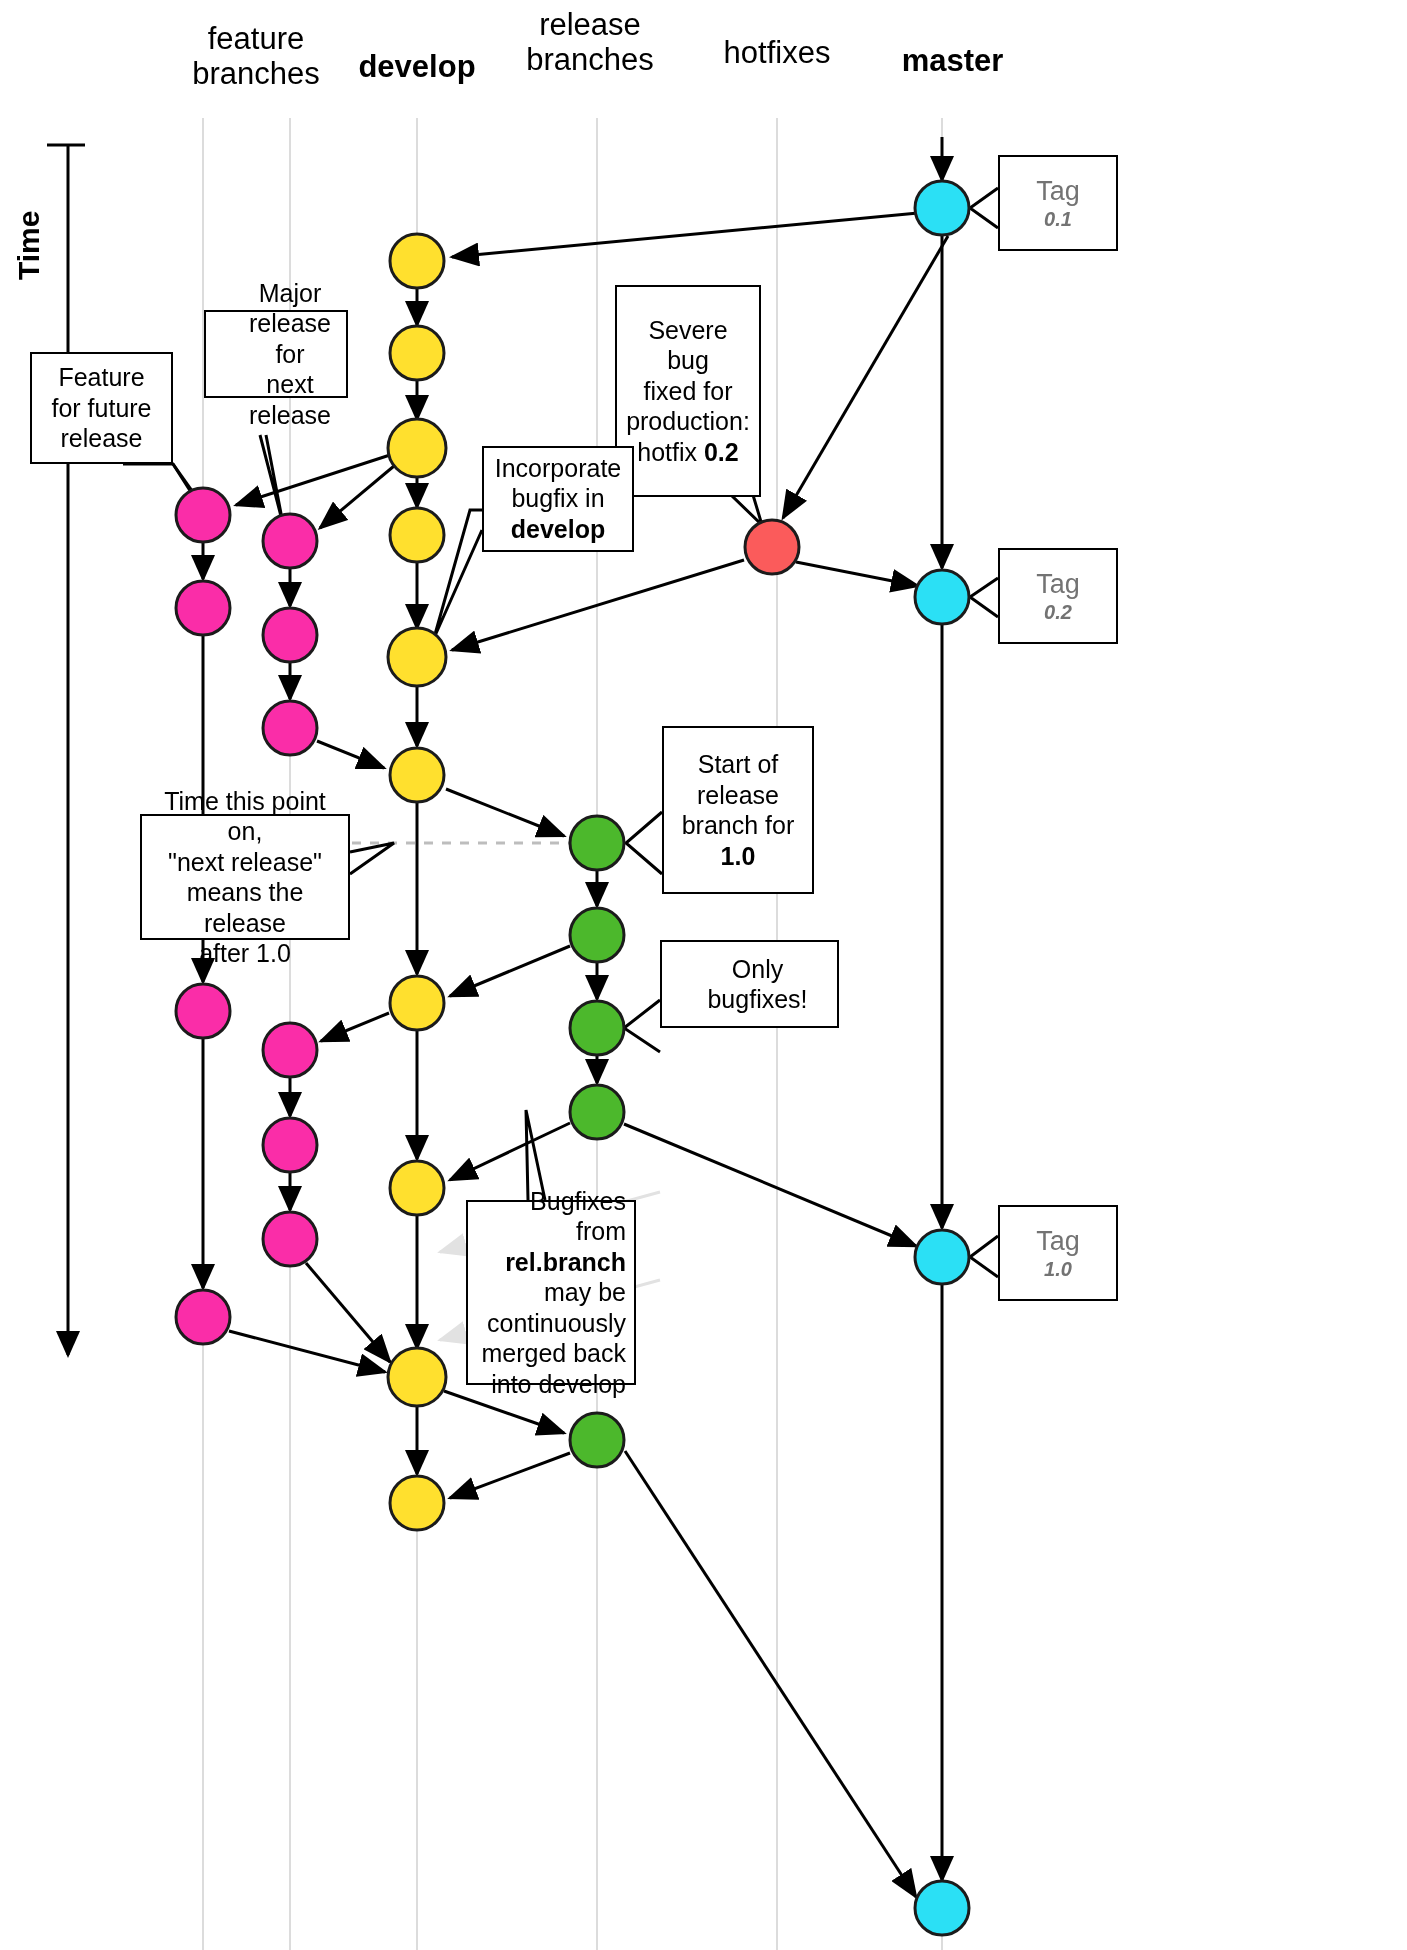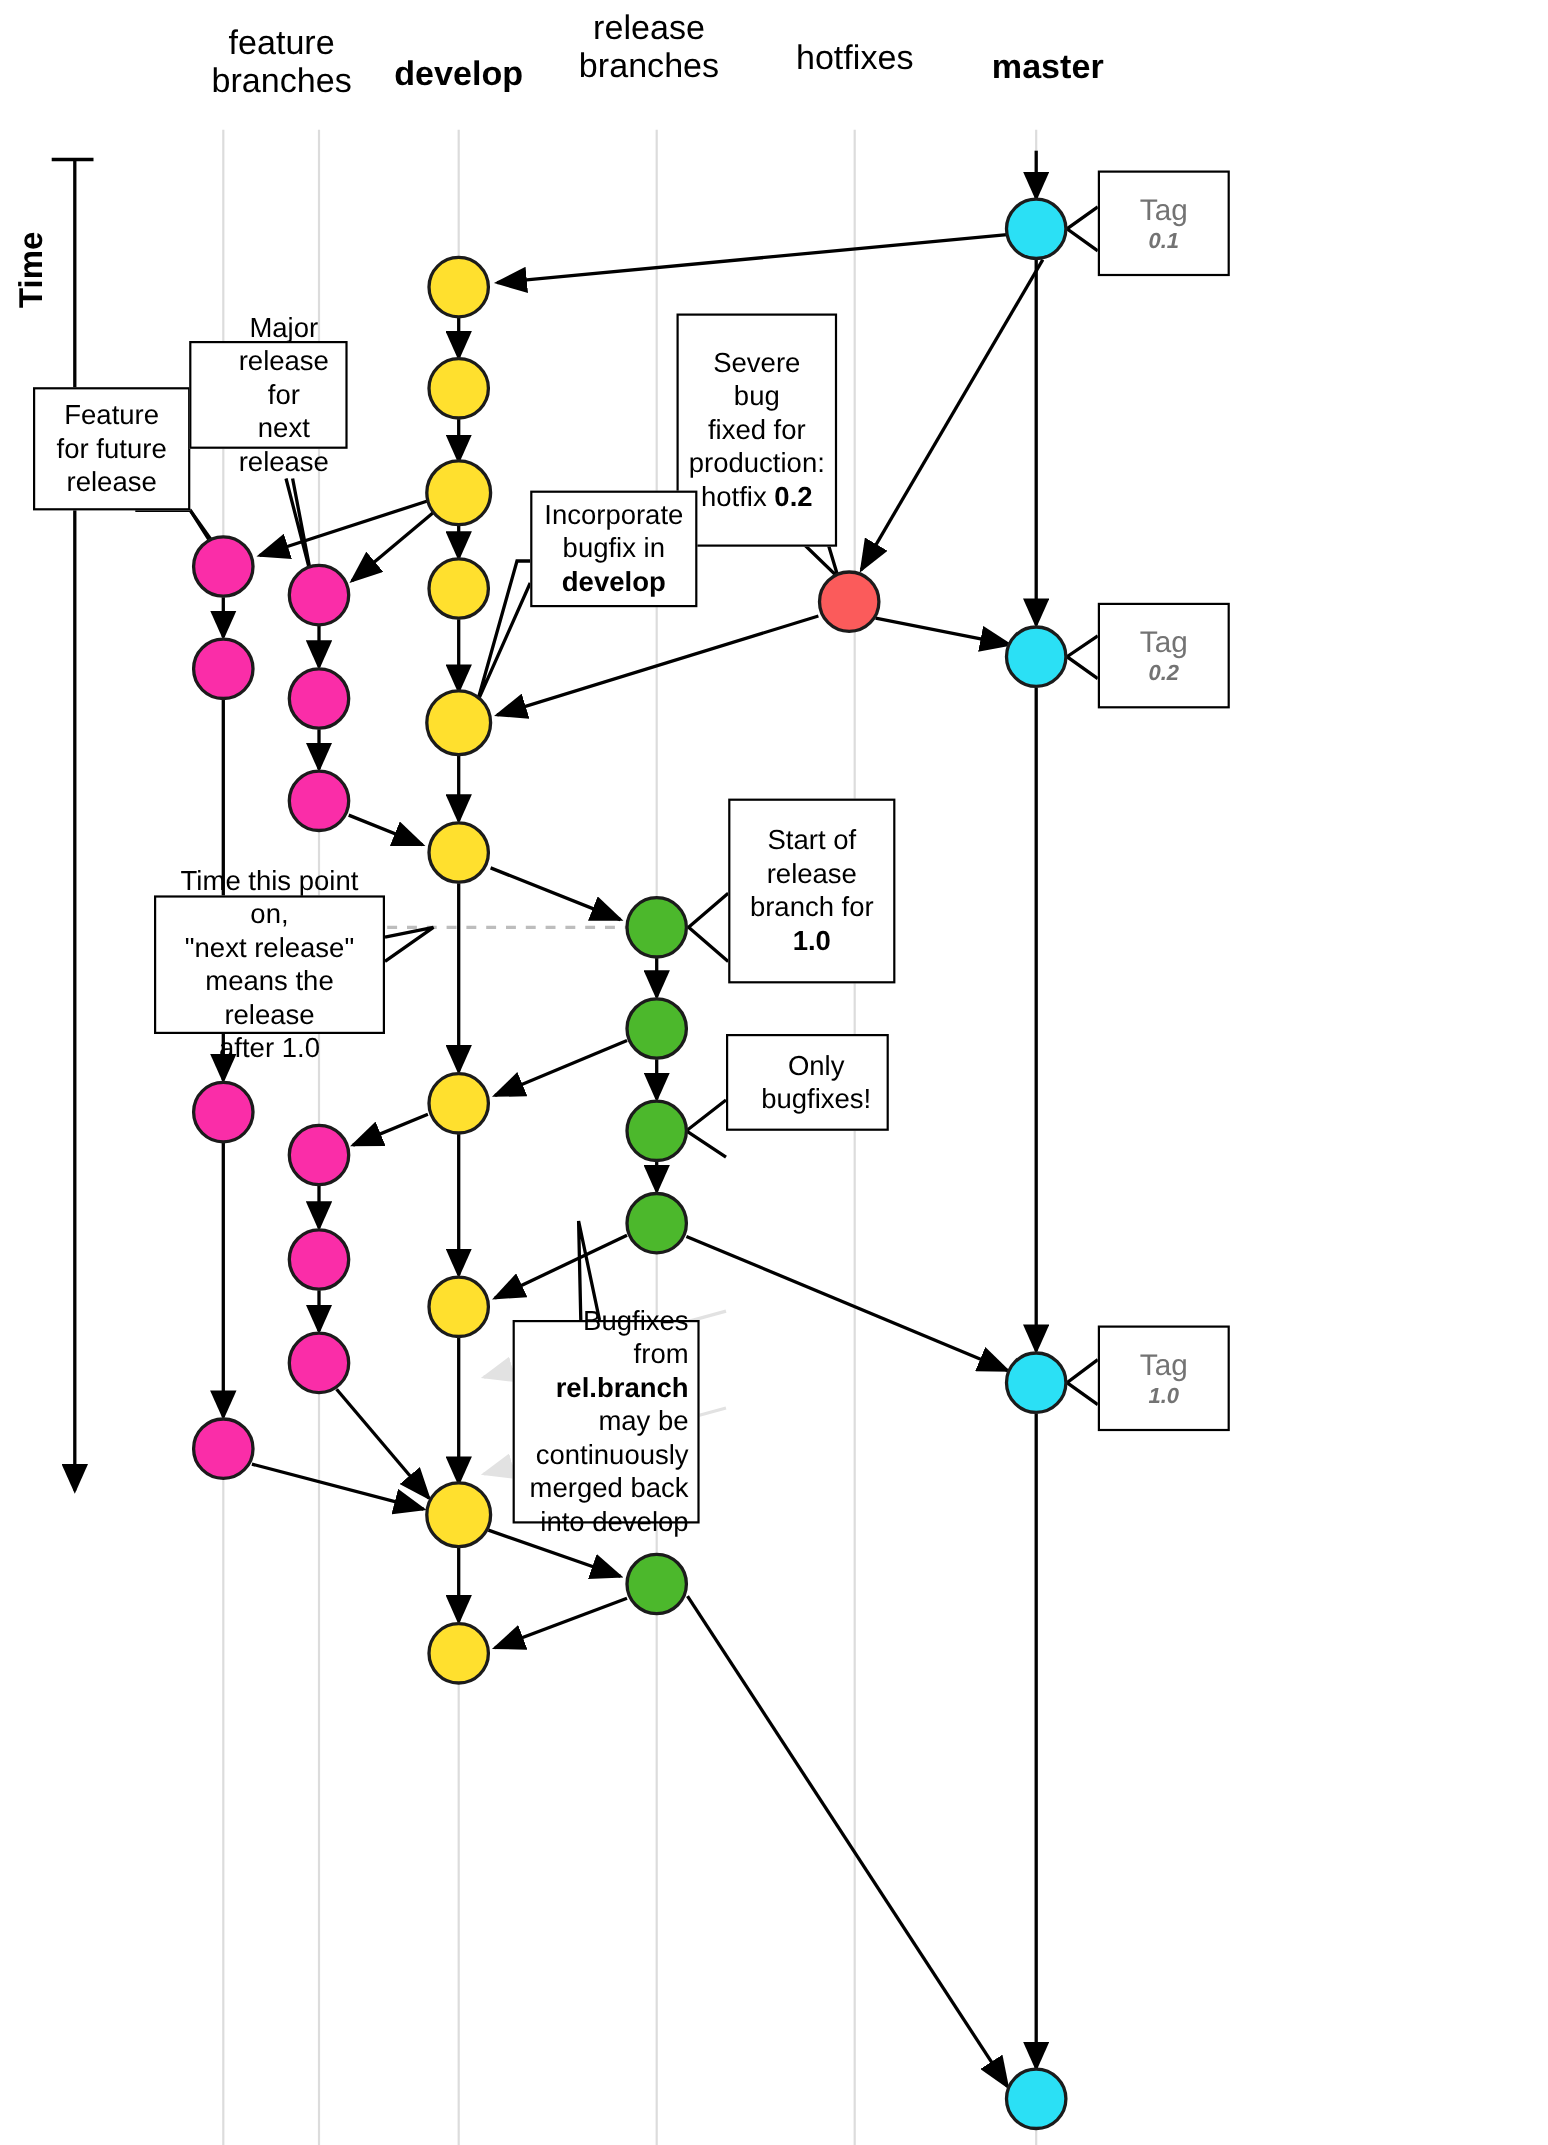--- a/index.html
+++ b/index.html
@@ -229,21 +229,21 @@
   </svg>
 
   <div class="note" style="left:30px;top:352px;width:143px;height:112px;">
     <div>
       <div>Feature</div>
       <div>for future</div>
       <div>release</div>
     </div>
   </div>
 
-  <div class="note" style="left:172px;top:310px;width:144px;height:98px;padding-left:36px;">
+  <div class="note" style="left:204px;top:310px;width:144px;height:88px;padding-left:36px;">
     <div>
       <div>Major</div>
       <div>release for</div>
       <div>next release</div>
     </div>
   </div>
 
   <div class="note" style="left:615px;top:285px;width:146px;height:212px;">
     <div>
       <div>Severe bug</div>
@@ -272,21 +272,21 @@
 
   <div class="note" style="left:140px;top:814px;width:210px;height:126px;">
     <div>
       <div>Time this point on,</div>
       <div>"next release"</div>
       <div>means the release</div>
       <div>after 1.0</div>
     </div>
   </div>
 
-  <div class="note" style="left:660px;top:940px;width:148px;height:88px;padding-left:24px;">
+  <div class="note" style="left:660px;top:940px;width:179px;height:88px;padding-left:24px;">
     <div>
       <div>Only</div>
       <div>bugfixes!</div>
     </div>
   </div>
 
   <div class="note" style="left:466px;top:1200px;width:170px;height:185px;text-align:right;">
     <div>
       <div>Bugfixes from</div>
       <div><b>rel.branch</b></div>

